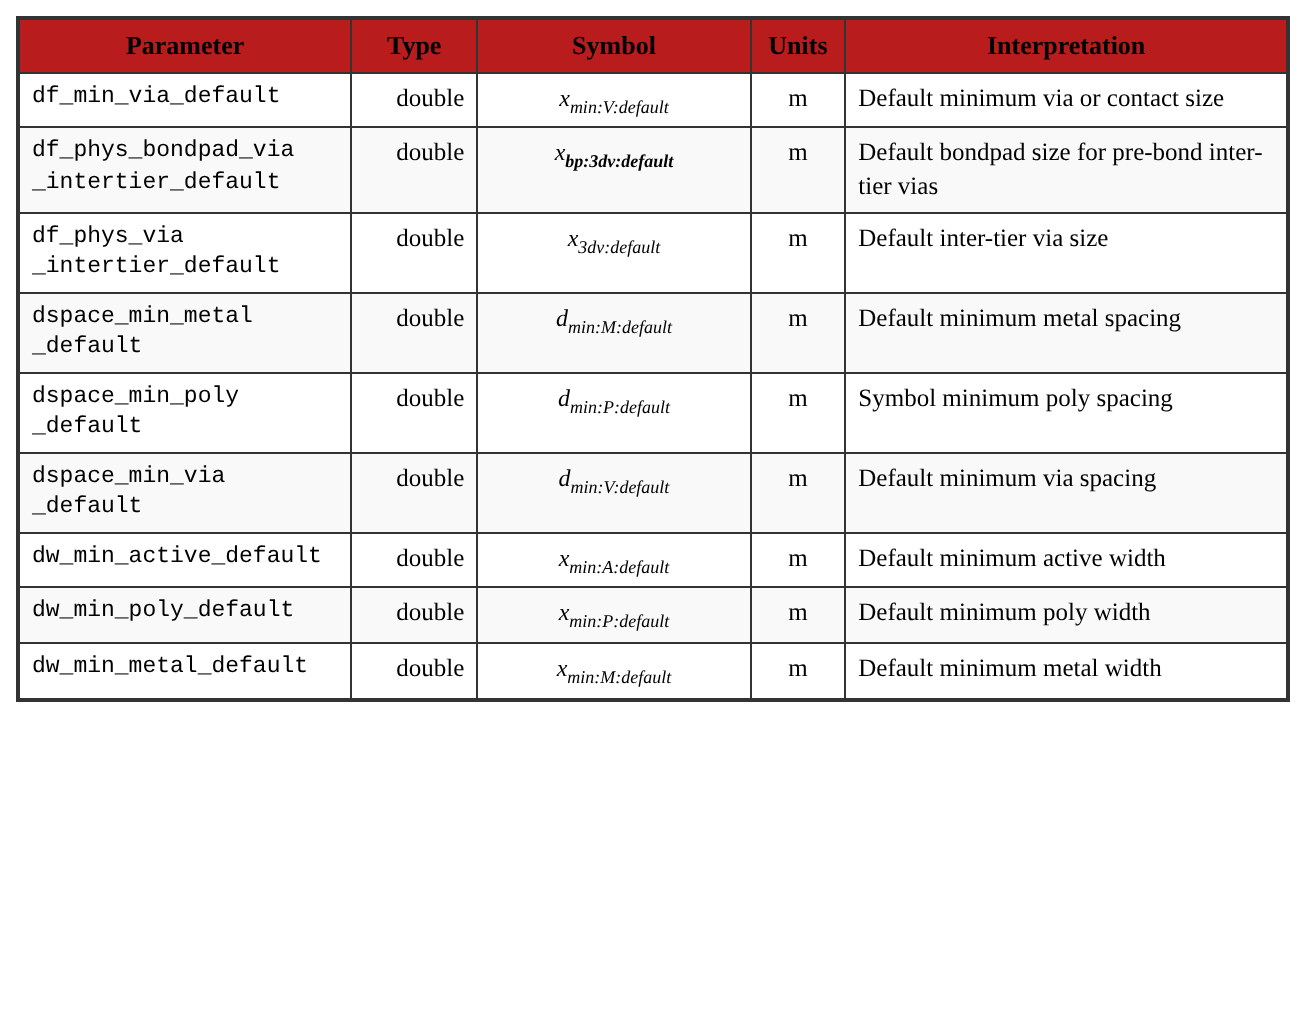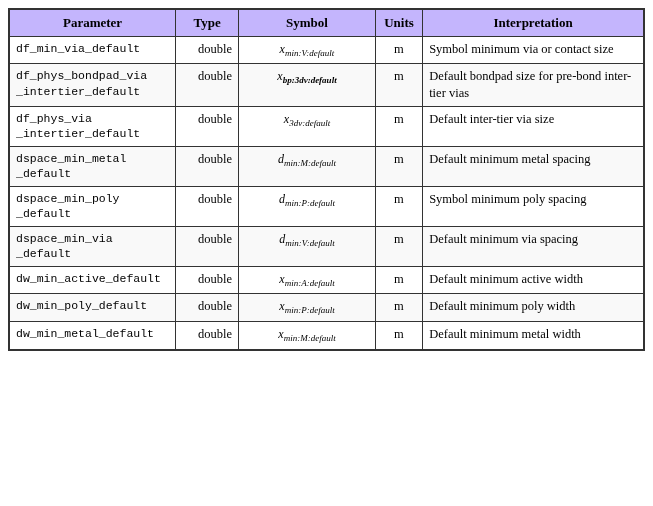--- a/index.html
+++ b/index.html
@@ -32,21 +32,21 @@
     }
 
     th, td {
       border: 1px solid #333;
       padding: 4px 6px;
       vertical-align: top;
       line-height: 1.35;
     }
 
     th {
-      background: #c4b5fd;
+      background: #b91c1c;
       text-align: center;
       font-weight: bold;
       font-size: 13px;
     }
 
     td {
       font-size: 12.5px;
     }
 
     td.param {
@@ -111,21 +111,21 @@
         <th>Units</th>
         <th>Interpretation</th>
       </tr>
     </thead>
     <tbody id="table-body">
     <tr>
           <td class="param">df_min_via_default</td>
           <td class="type">double</td>
           <td class="symbol"><i>x<sub style="font-size:9px;font-style:italic;">min:V:default</sub></i></td>
           <td class="units">m</td>
-          <td class="interp">Symbol minimum via or contact size</td>
+          <td class="interp">Default minimum via or contact size</td>
         </tr>
         <tr>
           <td class="param">df_phys_bondpad_via<br>_intertier_default</td>
           <td class="type">double</td>
           <td class="symbol"><i>x<sub style="font-size:9px;font-style:italic;font-weight:bold;">bp:3dv:default</sub></i></td>
           <td class="units">m</td>
           <td class="interp">Default bondpad size for pre-bond inter-tier vias</td>
         </tr>
         <tr>
           <td class="param">df_phys_via<br>_intertier_default</td>

